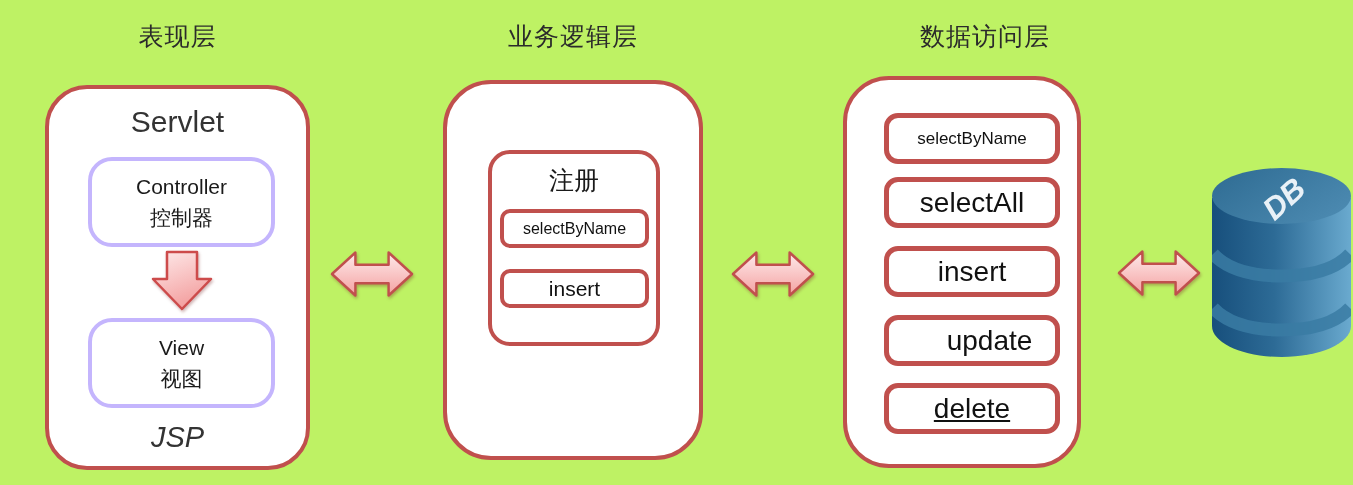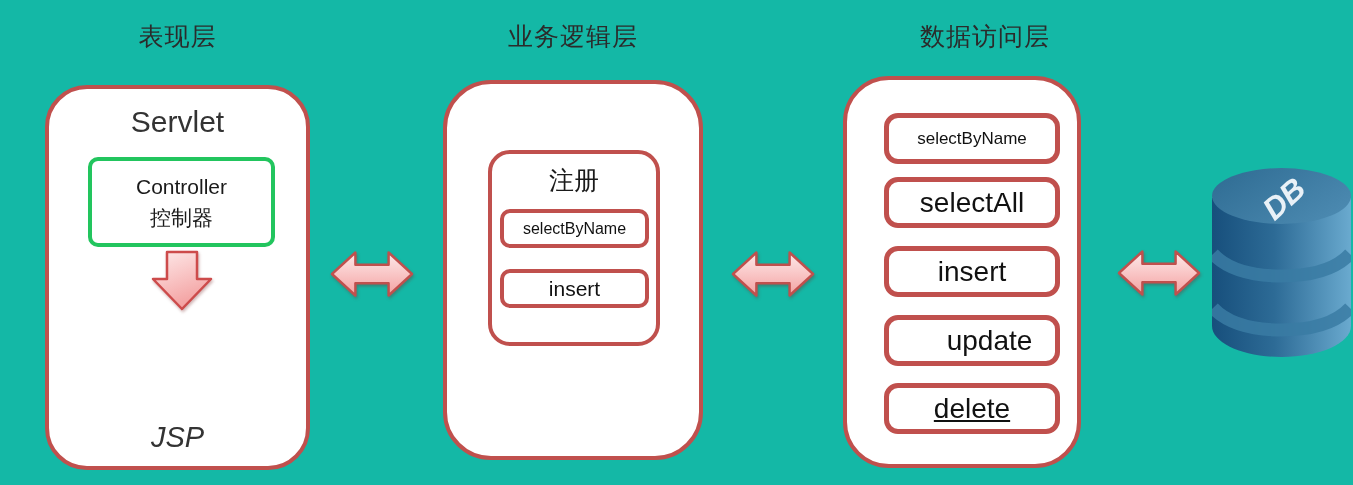--- a/index.html
+++ b/index.html
@@ -1,35 +1,35 @@
 <!DOCTYPE html>
 <html><head>
 <meta charset="utf-8">
 <style>
   * { margin:0; padding:0; box-sizing:border-box; }
   html,body { background:#ffffff; }
   body { font-family:"Liberation Sans", sans-serif; color:#262626; }
   .canvas {
-    position:relative; width:1353px; height:485px; background:#14b8a6; overflow:hidden;
+    position:relative; width:1353px; height:485px; background:#bef264; overflow:hidden;
   }
   .layer-title {
     position:absolute; text-align:center; font-size:25px; color:#2b2b2b;
     letter-spacing:1px;
   }
   .frame {
     position:absolute; border:4px solid #c0504d; border-radius:42px; background:#ffffff;
   }
   .inner-frame {
     position:absolute; border:4px solid #c0504d; border-radius:22px; background:#ffffff;
   }
   .plabel { position:absolute; width:100%; text-align:center; color:#333333; }
   .servlet-label { top:16px; font-size:30px; }
   .jsp-label { top:332px; font-size:29px;font-style:italic; }
   .purple-box {
-    position:absolute; border:4px solid #22c55e; border-radius:10px; background:#ffffff;
+    position:absolute; border:4px solid #c4b5fd; border-radius:24px; background:#ffffff;
     display:flex; flex-direction:column; align-items:center; justify-content:center;
     font-size:21px; line-height:1.5; color:#1a1a1a; text-align:center;
   }
   .red-btn {
     position:absolute; border:4px solid #c0504d; border-radius:10px; background:#ffffff;
     display:flex; align-items:center; justify-content:center; color:#111111;
   }
   .dao-btn {
     position:absolute; left:884px; width:176px; height:51px;
     border:5px solid #c0504d; border-radius:14px; background:#ffffff;
@@ -61,20 +61,24 @@
     <defs>
       <linearGradient id="pinkDown" x1="0" y1="0" x2="0.4" y2="1">
         <stop offset="0" stop-color="#fdeaea"></stop>
         <stop offset="0.5" stop-color="#f9c6c6"></stop>
         <stop offset="1" stop-color="#f3a1a1"></stop>
       </linearGradient>
     </defs>
     <polygon points="17,2 47,2 47,29 61,29 32,59 3,29 17,29" fill="url(#pinkDown)" stroke="#cd4b4b" stroke-width="2.5" stroke-linejoin="round"></polygon>
   </svg>
 
+  <div class="purple-box" style="left:88px; top:318px; width:187px; height:90px;">
+    <span>View</span>
+    <span>视图</span>
+  </div>
 
   <svg class="arrow-svg" style="left:330px; top:248px;" width="84" height="52" viewBox="0 0 86 52">
     <defs>
       <linearGradient id="pinkLR" x1="0" y1="0" x2="0" y2="1">
         <stop offset="0" stop-color="#fdeaea"></stop>
         <stop offset="0.5" stop-color="#f9c6c6"></stop>
         <stop offset="1" stop-color="#f3a1a1"></stop>
       </linearGradient>
     </defs>
     <polygon points="2,26 26,4 26,16.5 60,16.5 60,4 84,26 60,48 60,35.5 26,35.5 26,48" fill="url(#pinkLR)" stroke="#c0504d" stroke-width="2.5" stroke-linejoin="round"></polygon>

